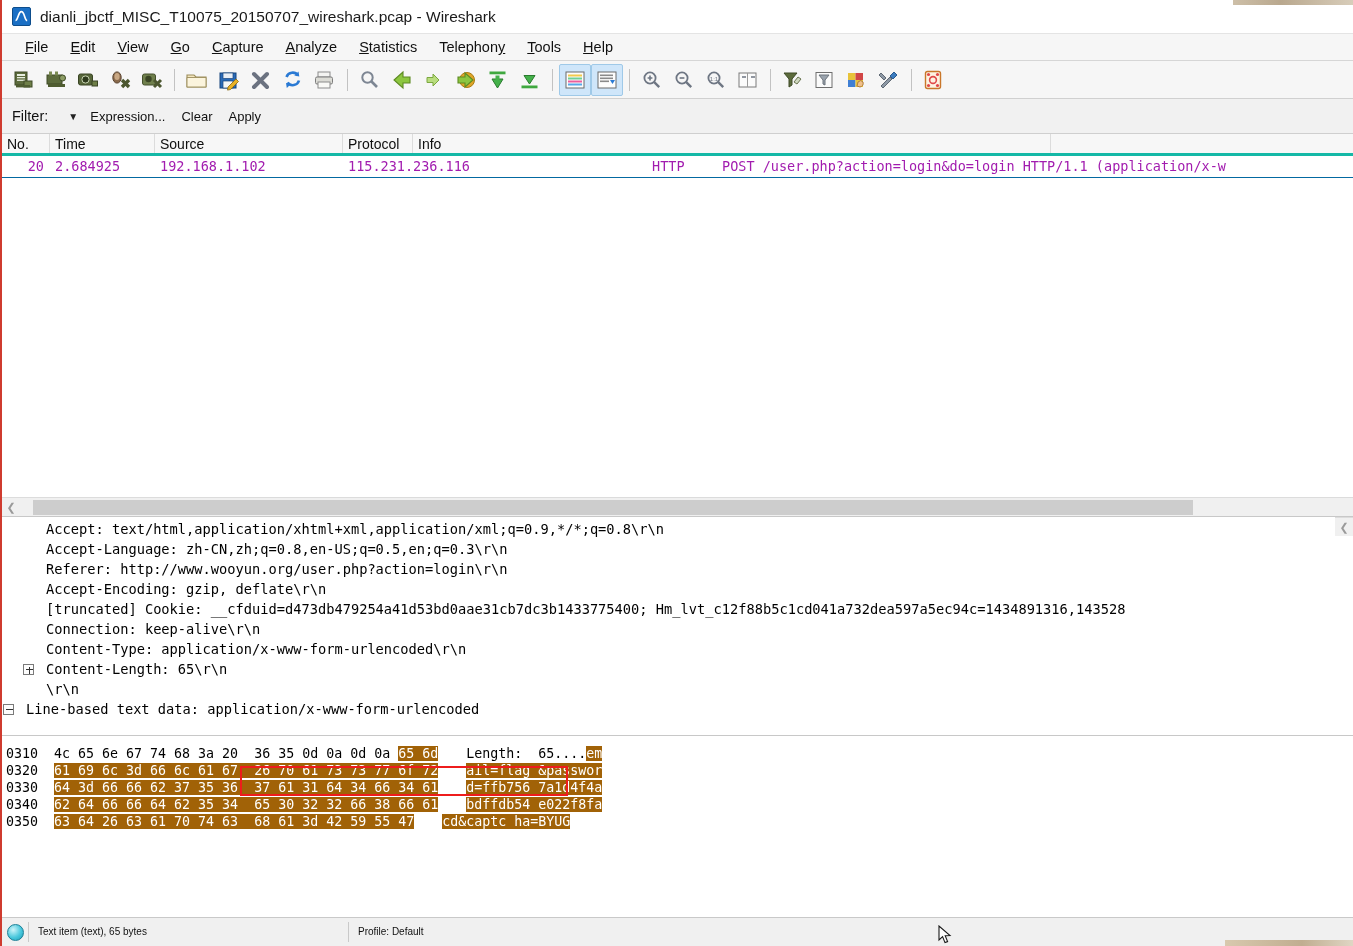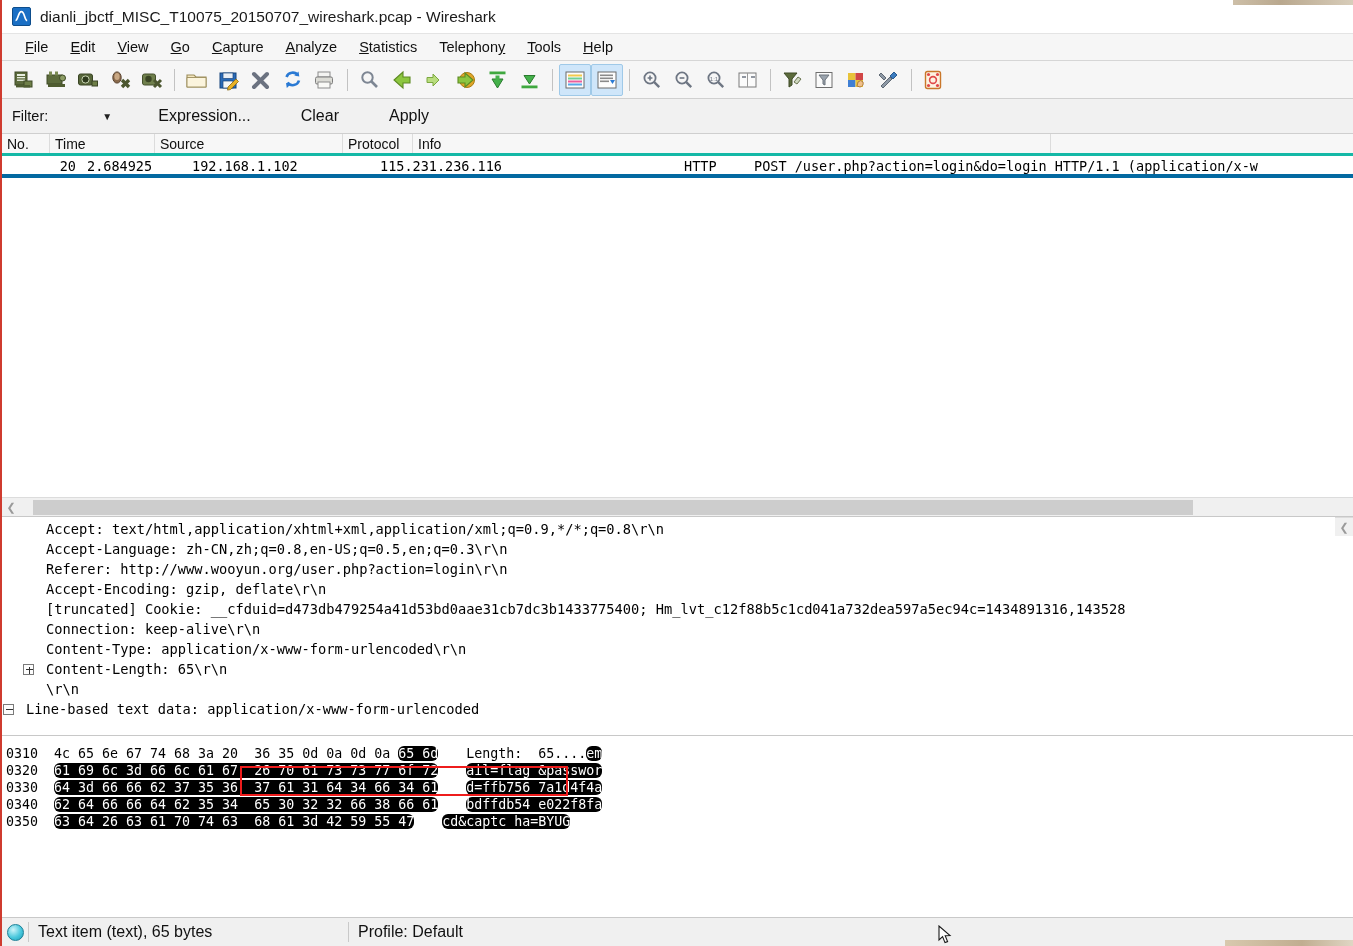--- a/index.html
+++ b/index.html
@@ -87,21 +87,20 @@
     flex: 0 0 auto;
   }
 
   
   .filterbar {
     height: 35px; min-height: 35px;
     background: #f1f1f1;
     display: flex; align-items: center;
     padding-left: 10px;
     border-bottom: 1px solid #cfcfcf;
-    gap: 34px;
   }
   .filter-label {
     font-size: 14.5px; color: #111;
     margin-right: 8px;
   }
   .filter-input {
     width: 466px; height: 25px;
     background: #aaf3a0;
     border: 1px solid #9a9a9a;
     border-top-color: #8a8a8a;
@@ -110,21 +109,21 @@
     color: #000;
     padding: 0 4px;
     outline: none;
   }
   .filter-arrow {
     width: 34px; text-align: center;
     font-size: 10px; color: #222;
     cursor: default;
   }
   .filter-btn {
-    font-size: 16px; color: #111;
+    font-size: 13px; color: #111;
     margin-right: 16px;
     white-space: nowrap;
     cursor: default;
   }
 
   
   .list-pane {
     flex: 0 0 auto;
     height: 383px;
     background: #ffffff;
@@ -149,26 +148,25 @@
     overflow: hidden;
     cursor: default;
     flex: 0 0 auto;
   }
   .plist-rows { flex: 1 1 auto; background: #ffffff; overflow: hidden; }
   .prow {
     height: 22px;
     display: flex;
     font-family: "DejaVu Sans Mono", monospace;
     font-size: 13.5px;
-    color: #000000;
+    color: #a21caf;
     background: #ffffff;
     white-space: nowrap;
     cursor: default;
-    border-bottom: 4px solid #0369a1;
-    padding-left: 32px;
+    border-bottom: 1px solid #0369a1;
   }
   .prow .pc { flex: 0 0 auto; overflow: hidden; padding-left: 5px; line-height: 21px; }
   .prow .pc.num { text-align: right; padding-left: 0; padding-right: 6px; }
 
   
   .hscroll {
     height: 19px; min-height: 19px;
     background: #f0f0f0;
     display: flex; align-items: center;
     border-top: 1px solid #dcdcdc;
@@ -236,38 +234,38 @@
     height: 17px; line-height: 17px;
     font-family: "DejaVu Sans Mono", monospace;
     font-size: 13.3px;
     white-space: pre;
     display: flex;
     cursor: default;
   }
   .hex-off { color: #000; padding-left: 4px; width: 52px; flex: 0 0 auto; }
   .hex-bytes { flex: 0 0 auto; }
   .hex-ascii { flex: 0 0 auto; padding-left: 28px; }
-  .hl { background: #000000; color: #ffffff; border-radius: 6px; }
+  .hl { background: #a16207; color: #ffffff; }
   .nb { color: #000; }
 
   
   .statusbar {
     height: 29px; min-height: 29px;
     background: #f0f0f0;
     border-top: 1px solid #c9c9c9;
     display: flex; align-items: center;
   }
   .sb-icon-wrap { width: 26px; display: flex; justify-content: center; flex: 0 0 auto; }
   .sb-bulb {
     width: 17px; height: 17px; border-radius: 50%;
     background: radial-gradient(circle at 35% 32%, #cdf4f9 0%, #49c8dd 55%, #1e9cb5 100%);
     border: 1px solid #1b7f96;
   }
   .sb-cell {
-    font-size: 16px; color: #111;
+    font-size: 10px; color: #111;
     padding-left: 9px;
     border-left: 1px solid #c9c9c9;
     height: 20px; line-height: 20px;
     white-space: nowrap;
     overflow: hidden;
     flex: 0 0 auto;
     cursor: default;
   }
 
   

